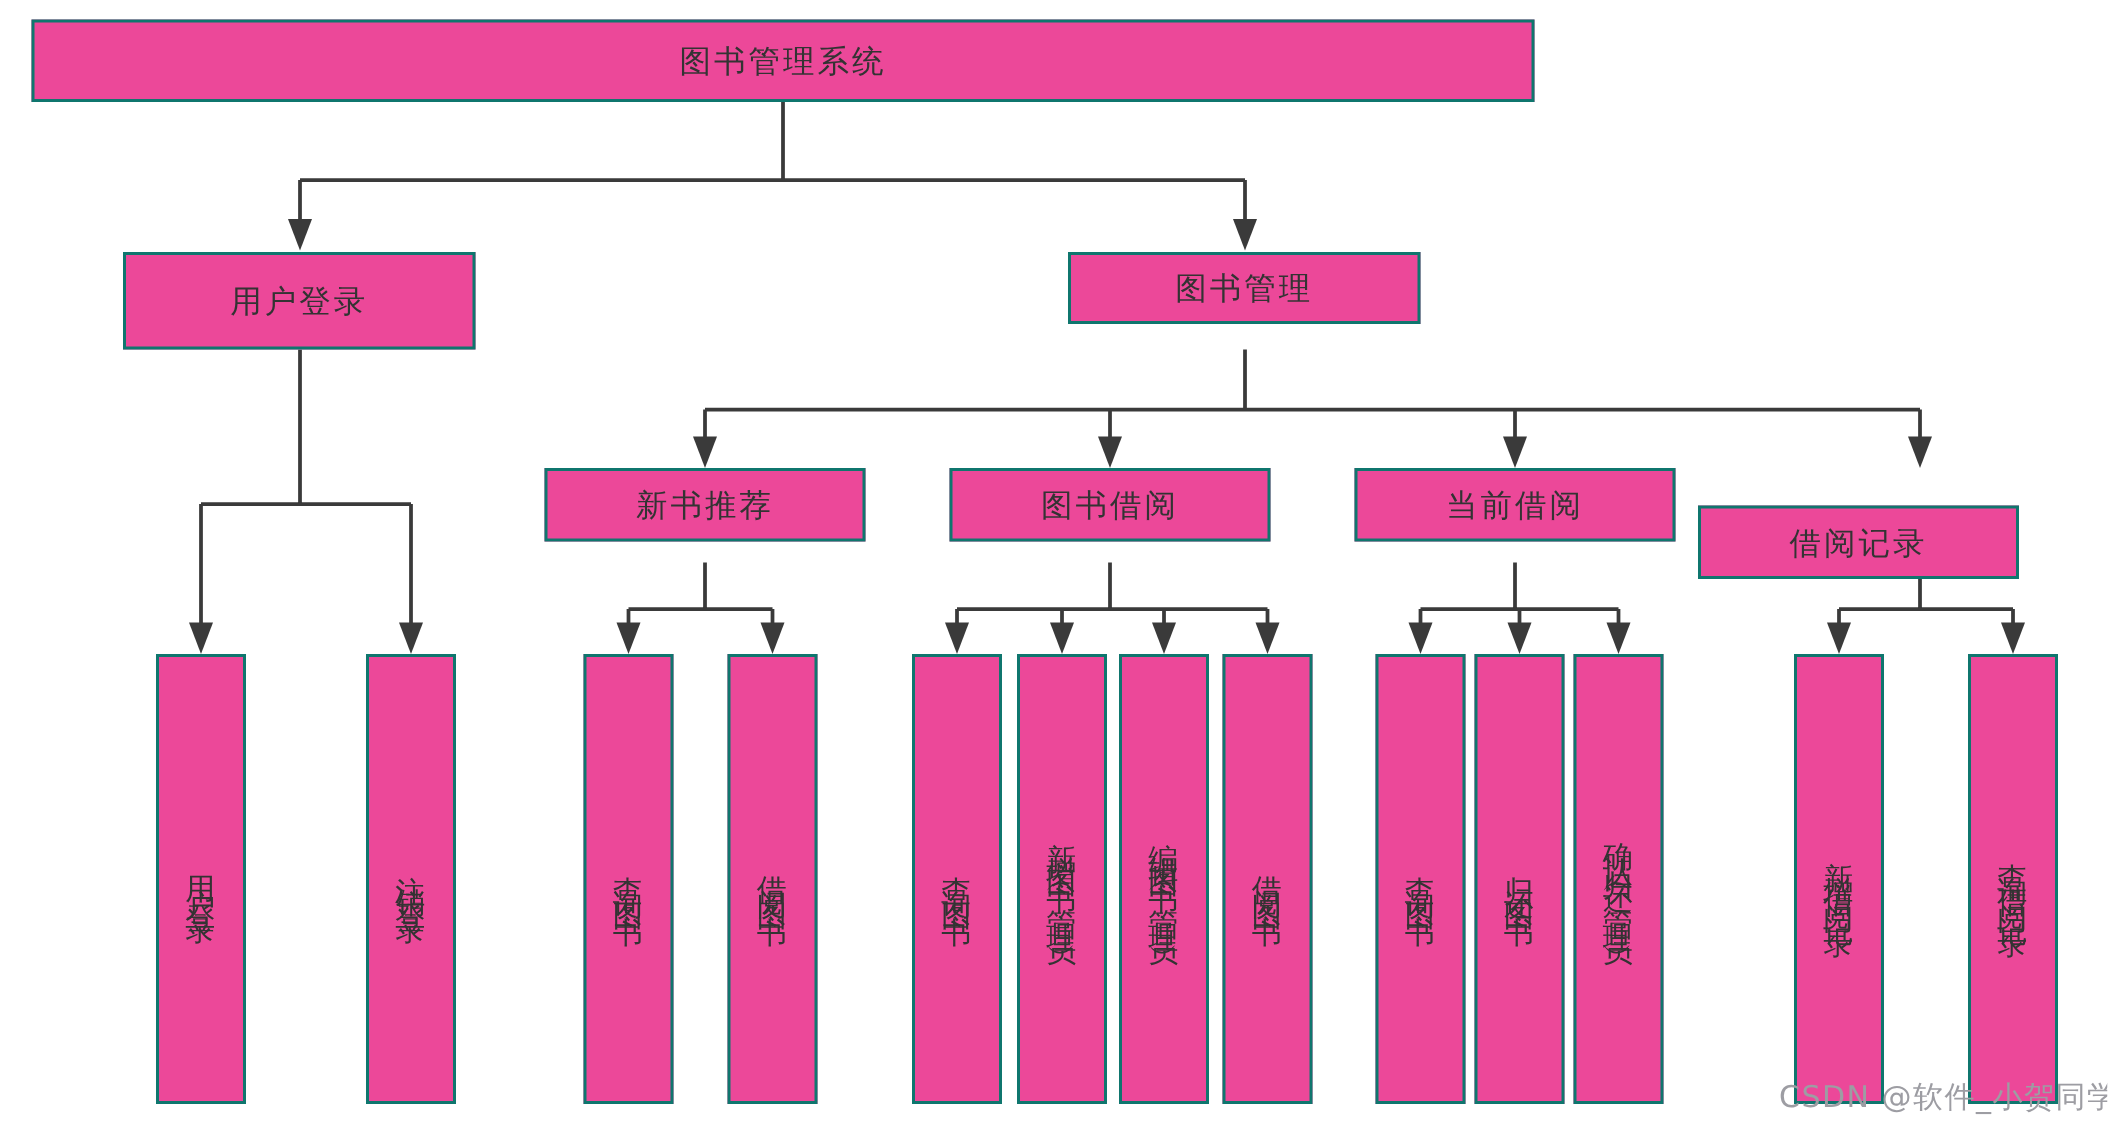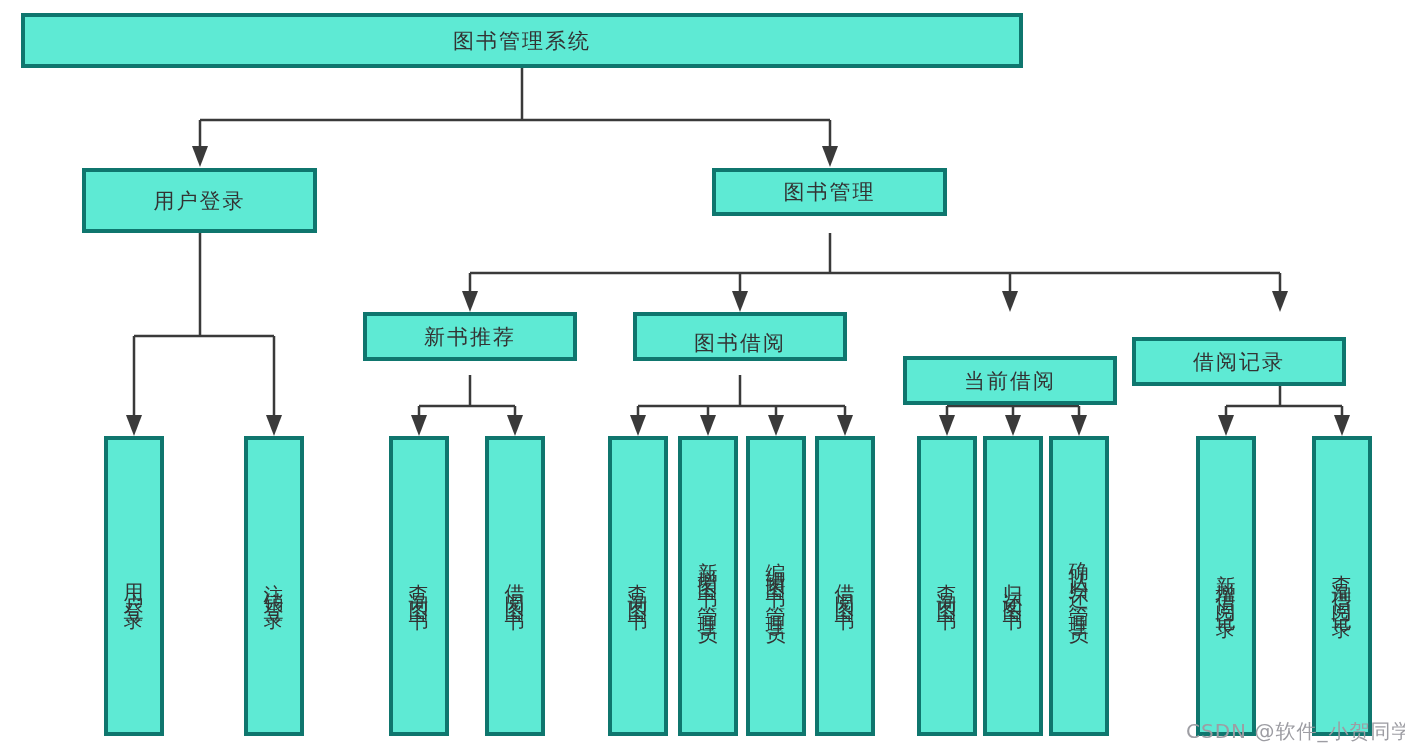--- a/index.html
+++ b/index.html
@@ -17,22 +17,22 @@
   }
   #connectors {
     position: absolute;
     left: 0; top: 0;
     width: 1405px; height: 747px;
     z-index: 1;
   }
   .node {
     position: absolute;
     box-sizing: border-box;
-    border: 4px solid #0f766e;
-    background: #5eead4;
+    border: 2px solid #0f766e;
+    background: #ec4899;
     display: flex;
     align-items: center;
     justify-content: center;
     z-index: 2;
   }
   .node-label {
     color: #333333;
     font-size: 21px;
     letter-spacing: 2px;
     white-space: nowrap;
@@ -44,22 +44,22 @@
     font-size: 20px;
     letter-spacing: 9px;
     line-height: 1;
   }
   
   .root-box   { left: 21px;  top: 13px;  width: 1002px; height: 55px; }
   .l2-a       { left: 82px;  top: 168px; width: 235px;  height: 65px; }
   .l2-b       { left: 712px; top: 168px; width: 235px;  height: 48px; }
   .l3         { top: 312px; width: 214px; height: 49px; }
   .l3-a { left: 363px; }
-  .l3-b { left: 633px; align-items: flex-end; }
-  .l3-c { left: 903px; margin-top: 44px; }
+  .l3-b { left: 633px; }
+  .l3-c { left: 903px; }
   .l3-d { left: 1132px; margin-top: 25px; }
   .leaf { top: 436px; width: 60px; height: 300px; }
   .leaf-1a { left: 104px; }
   .leaf-1b { left: 244px; }
   .leaf-2a { left: 389px; }
   .leaf-2b { left: 485px; }
   .leaf-3a { left: 608px; }
   .leaf-3b { left: 678px; }
   .leaf-3c { left: 746px; }
   .leaf-3d { left: 815px; }

